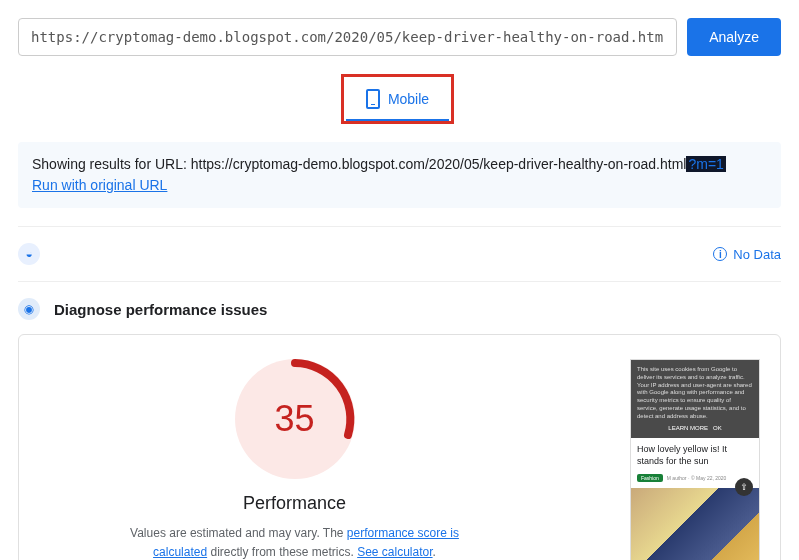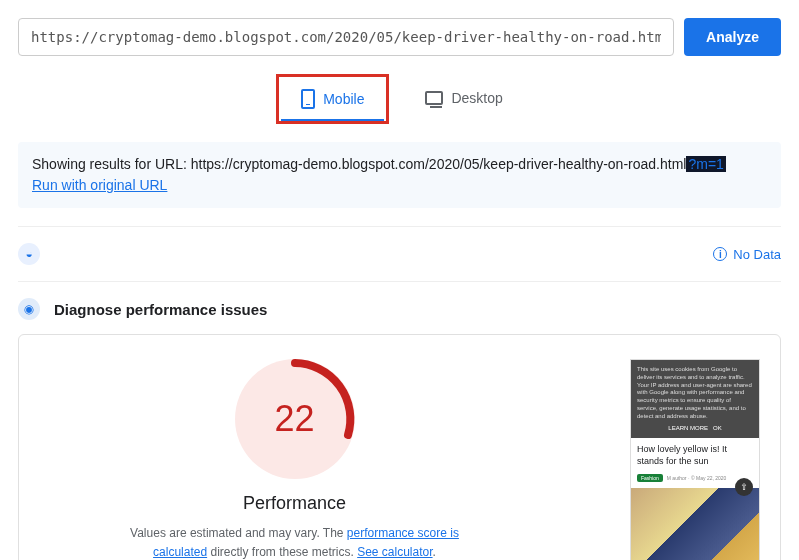--- a/index.html
+++ b/index.html
@@ -1,20 +1,20 @@
 <!DOCTYPE html>
 <html><head>
 <meta charset="utf-8">
 <style>
 * { box-sizing: border-box; margin: 0; padding: 0; }
 body { font-family: Arial, sans-serif; font-size: 14px; color: #202124; background: #fff; width: 799px; }
 .container { padding: 18px 18px 0 18px; }
 .search-row { display: flex; gap: 10px; margin-bottom: 18px; }
 .url-input { flex: 1; border: 1px solid #ccc; border-radius: 4px; padding: 10px 12px; font-size: 14px; color: #555; font-family: monospace, Arial; }
-.analyze-btn { background: #1a73e8; color: #fff; border: none; border-radius: 4px; padding: 0 22px; font-size: 14px; font-weight: 700; cursor: pointer; }
+.analyze-btn { background: #1a73e8; color: #fff; border: none; border-radius: 4px; padding: 0 22px; font-size: 14px; font-weight: 400; cursor: pointer; }
 .tabs { display: flex; justify-content: center; gap: 12px; margin-bottom: 18px; }
 .tab { display: flex; align-items: center; gap: 8px; padding: 10px 20px; font-size: 14px; color: #5f6368; cursor: pointer; border-bottom: 2px solid transparent; }
 .tab.active { color: #1a73e8; border-bottom: 2px solid #1a73e8; }
 .tab-highlight { border: 3px solid #d93025; padding: 2px 2px 0 2px; margin-right: 4px; }
 .icon-mobile { width: 14px; height: 20px; border: 2px solid currentColor; border-radius: 2px; position: relative; display: inline-block; }
 .icon-mobile::after { content: ""; position: absolute; bottom: 2px; left: 50%; transform: translateX(-50%); width: 4px; height: 1px; background: currentColor; }
 .icon-desktop { width: 18px; height: 14px; border: 2px solid currentColor; border-radius: 2px; position: relative; display: inline-block; }
 .icon-desktop::after { content: ""; position: absolute; bottom: -5px; left: 3px; width: 12px; height: 2px; background: currentColor; }
 .result-banner { background: #f5f9fd; border-radius: 4px; padding: 12px 14px; margin-bottom: 18px; font-size: 14px; line-height: 1.5; }
 .result-banner a, .link { color: #1a73e8; text-decoration: underline; cursor: pointer; }
@@ -55,24 +55,20 @@
     <button class="analyze-btn">Analyze</button>
   </div>
 
   <div class="tabs">
     <span class="tab-highlight">
       <div class="tab active">
         <span class="icon-mobile"></span>
         <span>Mobile</span>
       </div>
     </span>
-    <div class="tab">
-      <span class="icon-desktop"></span>
-      <span>Desktop</span>
-    </div>
   </div>
 
   <div class="result-banner">
     <span>Showing results for URL: </span><span>https://cryptomag-demo.blogspot.com/2020/05/keep-driver-healthy-on-road.html</span><span class="param">?m=1</span><br>
     <a class="link">Run with original URL</a>
   </div>
 
   <div class="section">
     <div class="section-head">
       <div class="section-left">
@@ -93,21 +89,21 @@
       </div>
     </div>
 
     <div class="perf-panel">
       <div class="perf-left">
         <div class="gauge-wrap">
           <div class="gauge-bg"></div>
           <svg class="gauge-arc" viewBox="0 0 128 128">
               <path d="M64,8 A56,56 0 0,1 117,80" fill="none" stroke="#c5221f" stroke-width="8" stroke-linecap="round"></path>
             </svg>
-          <div class="gauge-score">22</div>
+          <div class="gauge-score">35</div>
         </div>
         <div class="perf-label">Performance</div>
         <div class="perf-note">
           <span>Values are estimated and may vary. The </span><a class="link">performance score is calculated</a><span> directly from these metrics. </span><a class="link">See calculator</a><span>.</span>
         </div>
 
       </div>
 
       <div class="preview">
         <div class="preview-banner">

